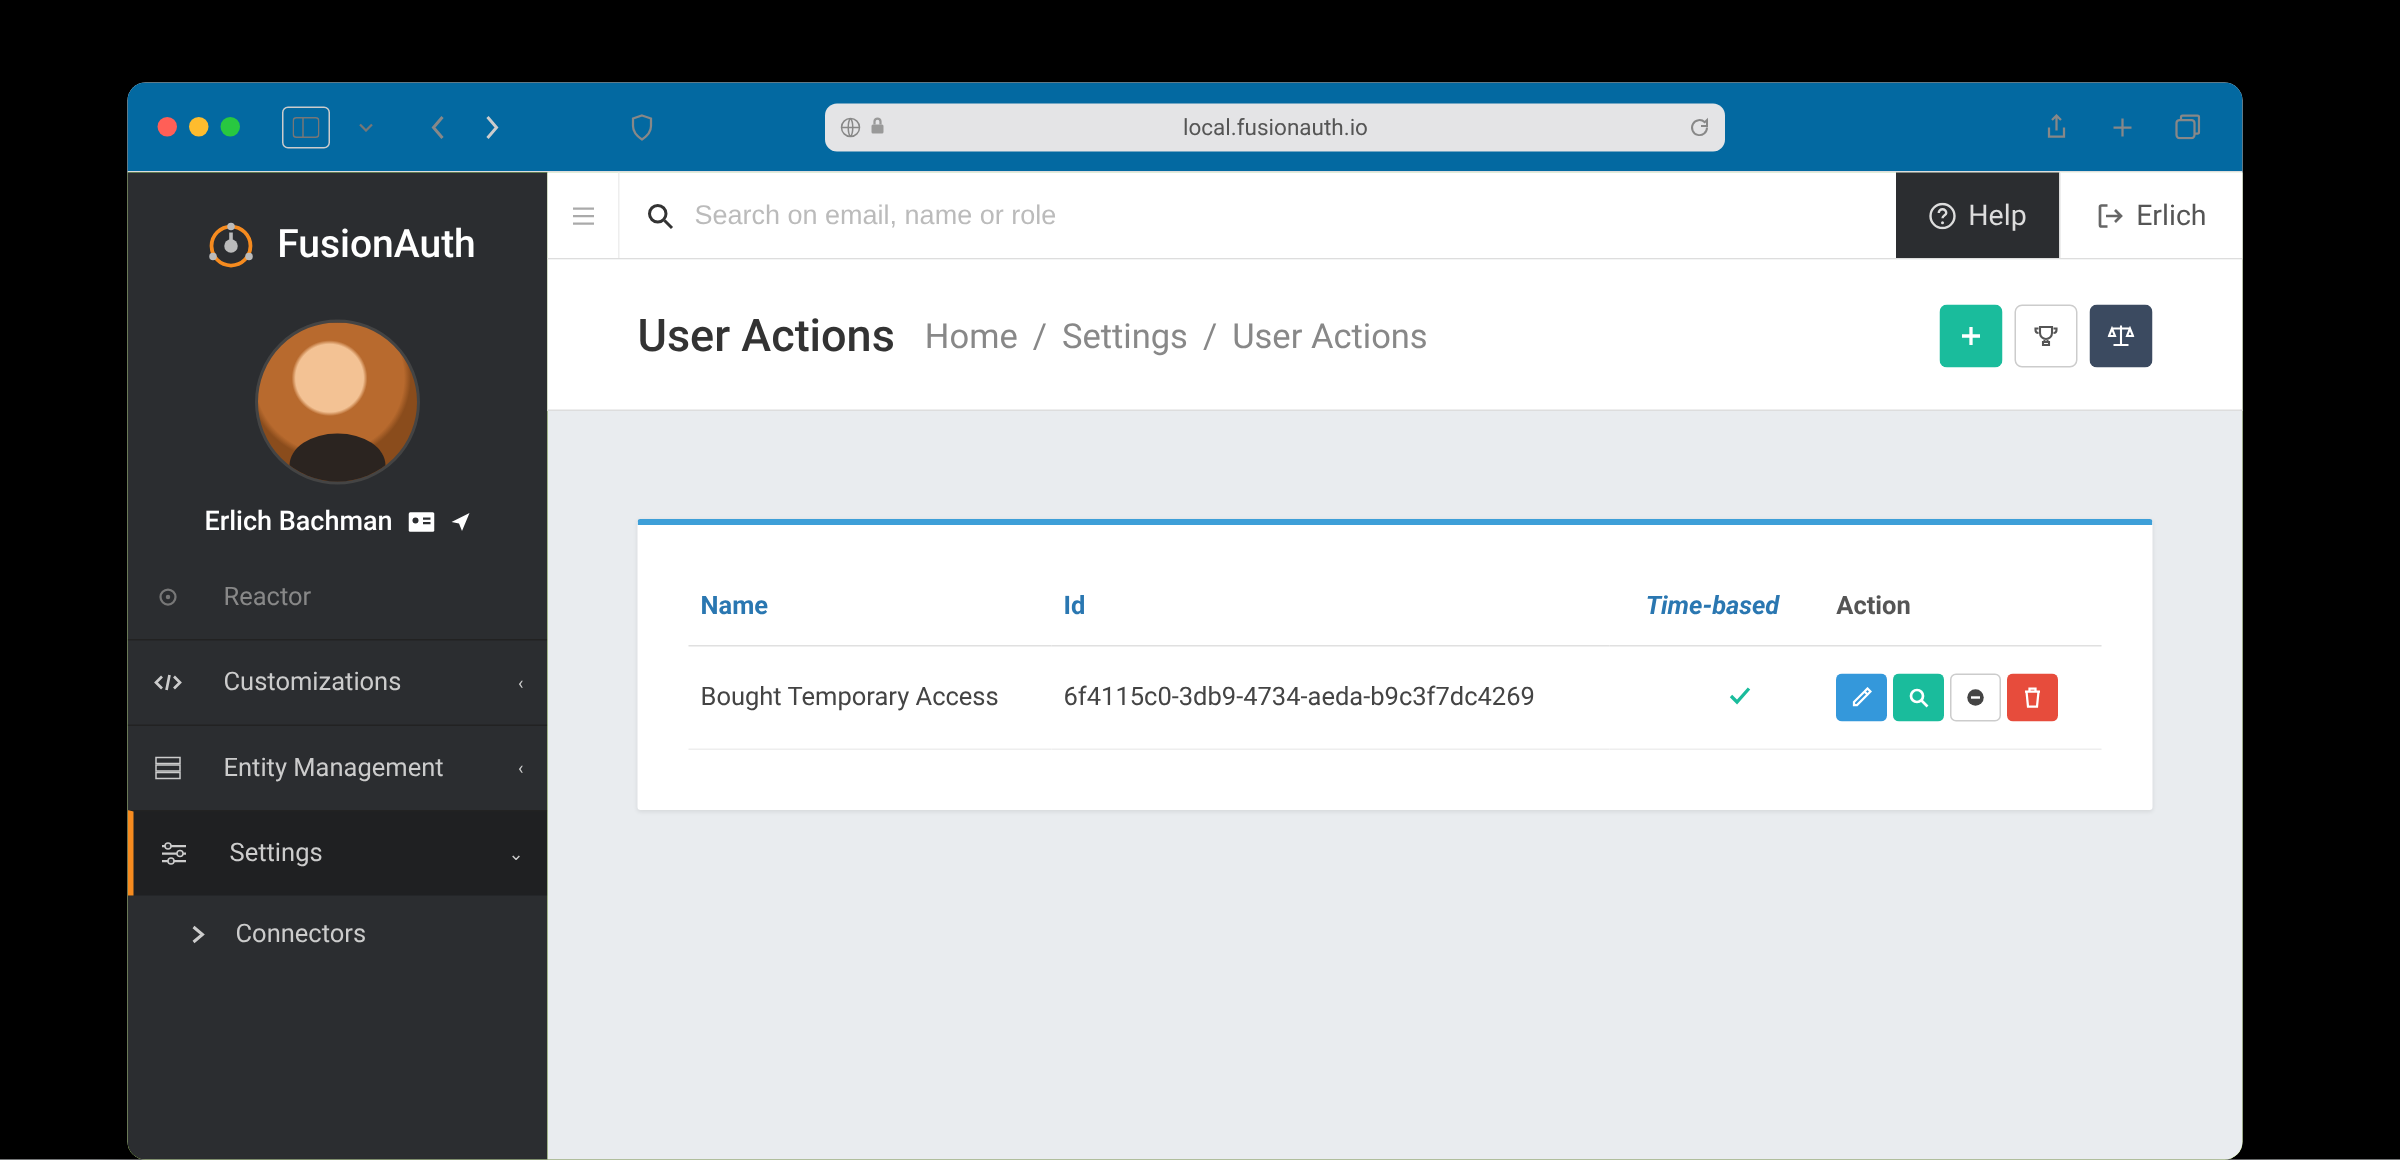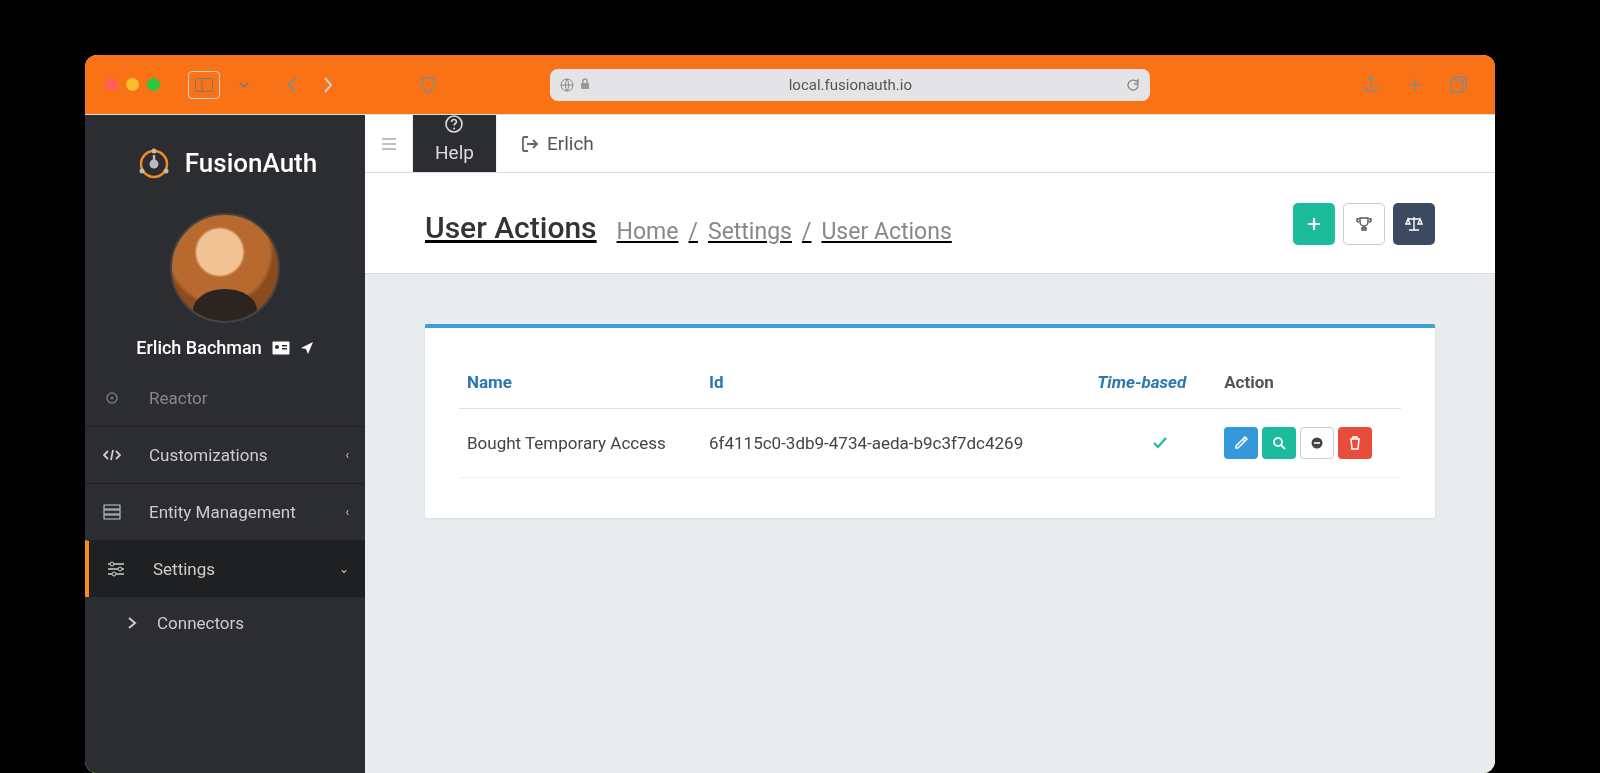--- a/index.html
+++ b/index.html
@@ -16,21 +16,21 @@
   top: 55px;
   width: 1410px;
   height: 718px;
   background: #fff;
   border-radius: 12px;
   overflow: hidden;
   box-shadow: 0 10px 40px rgba(0,0,0,0.5);
 }
 .browser-bar {
   height: 60px;
-  background: #f97316;
+  background: #0369a1;
   display: flex;
   align-items: center;
   padding: 0 20px;
   gap: 8px;
   border-bottom: 1px solid #ddd;
 }
 .traffic-lights { display: flex; gap: 8px; margin-right: 20px; }
 .traffic-light { width: 13px; height: 13px; border-radius: 50%; }
 .tl-red { background: #ff5f57; }
 .tl-yellow { background: #febc2e; }
@@ -166,36 +166,35 @@
 .search-input {
   border: none; outline: none;
   font-size: 18px; color: #333;
   flex: 1; height: 100%;
 }
 .search-input::placeholder { color: #bbb; }
 .help-btn {
   background: #2b2d30; color: #ddd;
   height: 100%; padding: 0 22px;
   display: flex; align-items: center; gap: 8px;
-  font-size: 19px; cursor: pointer; flex-direction: column;
+  font-size: 19px; cursor: pointer;
 }
 .logout-btn {
   background: #fff; color: #555;
   height: 100%; padding: 0 24px;
   display: flex; align-items: center; gap: 8px;
   font-size: 19px; cursor: pointer;
   border-left: 1px solid #eee;
 }
 
 .page-header {
   background: #fff;
   padding: 30px 60px 28px;
-  display: flex; align-items: flex-end;
+  display: flex; align-items: center;
   border-bottom: 1px solid #ddd;
-  text-decoration: underline;
 }
 .page-title {
   font-size: 30px; font-weight: 500; color: #333;
   margin-right: 20px;
 }
 .breadcrumb {
   display: flex; align-items: center; gap: 10px;
   color: #888; font-size: 23px;
 }
 .breadcrumb a { color: #888; text-decoration: none; cursor: pointer; }
@@ -207,21 +206,21 @@
   width: 42px; height: 42px;
   border-radius: 5px;
   display: flex; align-items: center; justify-content: center;
   cursor: pointer; font-size: 18px;
   border: 1px solid transparent;
 }
 .pa-green { background: #1abc9c; color: #fff; }
 .pa-white { background: #fff; color: #444; border-color: #ccc; }
 .pa-navy { background: #3b4a60; color: #fff; }
 
-.content { padding: 50px 60px; }
+.content { padding: 72px 60px; }
 .card {
   background: #fff;
   border-top: 4px solid #3d9fd8;
   border-radius: 2px;
   box-shadow: 0 1px 3px rgba(0,0,0,0.08);
   padding: 28px 34px 40px;
 }
 table { width: 100%; border-collapse: collapse; }
 th {
   text-align: left;
@@ -421,20 +420,29 @@
       </div>
     </div>
 
     <div class="main">
       <div class="topbar">
         <div class="toggle-btn">
           <svg width="18" height="14" viewBox="0 0 18 14">
               <path d="M2 2h14M2 7h14M2 12h14" stroke="#aaa" stroke-width="1.5"></path>
               <path d="M4 2v0M4 7v0M4 12v0" stroke="#aaa"></path>
             </svg>
+        </div>
+        <div class="search-wrap">
+          <span>
+            <svg width="18" height="18" viewBox="0 0 18 18">
+                <circle cx="7.5" cy="7.5" r="5.5" fill="none" stroke="#333" stroke-width="2"></circle>
+                <path d="M12 12l5 5" stroke="#333" stroke-width="2"></path>
+              </svg>
+          </span>
+          <input class="search-input" placeholder="Search on email, name or role" style="">
         </div>
         <div class="help-btn">
           <span>
             <svg width="18" height="18" viewBox="0 0 18 18">
                 <circle cx="9" cy="9" r="8" fill="none" stroke="#ddd" stroke-width="1.6"></circle>
                 <path d="M6.5 7a2.5 2.5 0 115 0c0 1.5-2.5 1.5-2.5 3.5" fill="none" stroke="#ddd" stroke-width="1.6"></path>
                 <circle cx="9" cy="13.5" r="1" fill="#ddd"></circle>
               </svg>
           </span>
           <span>Help</span>

